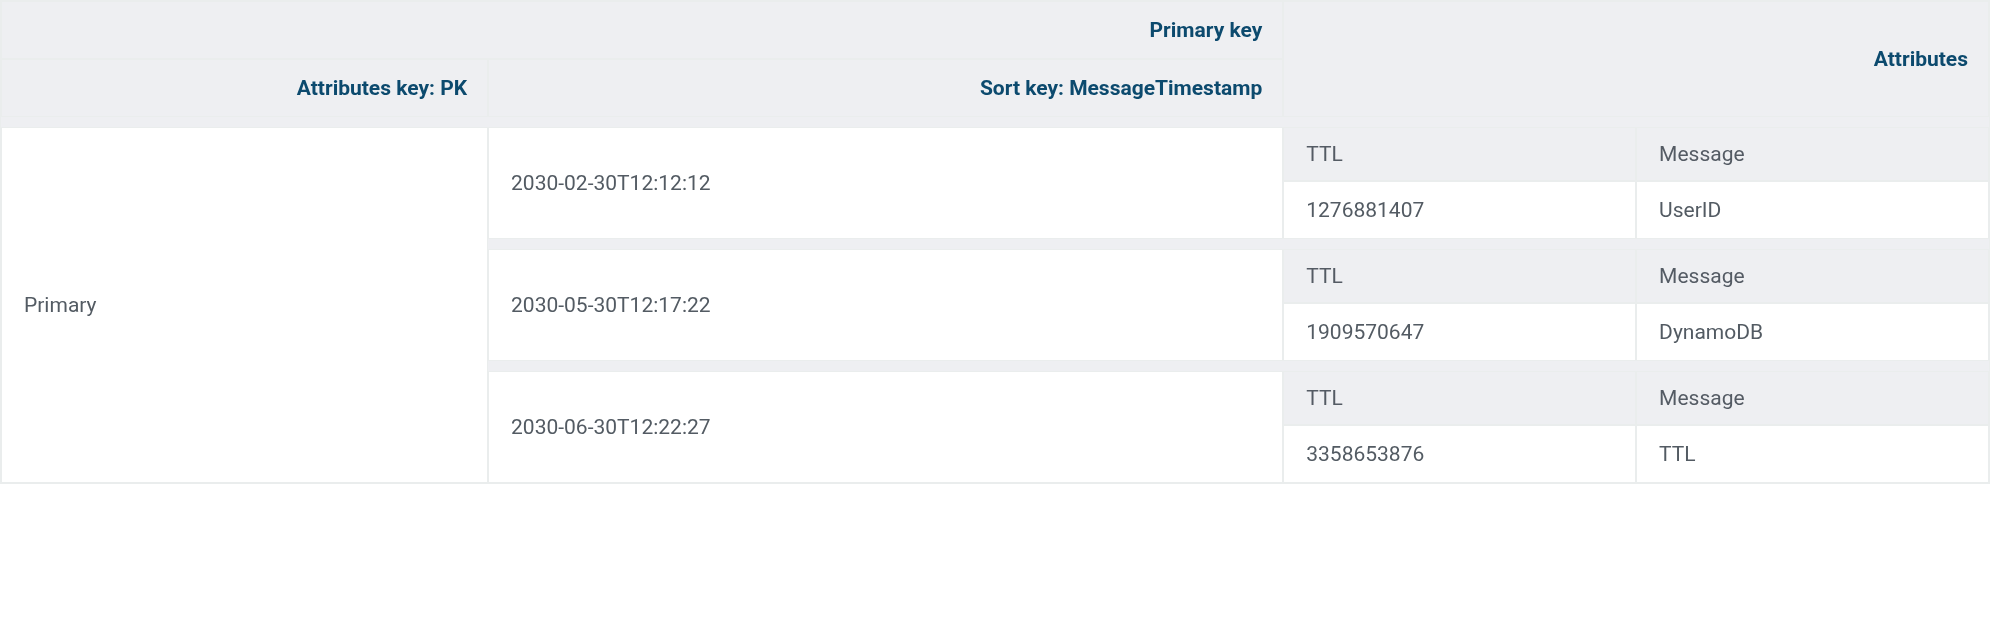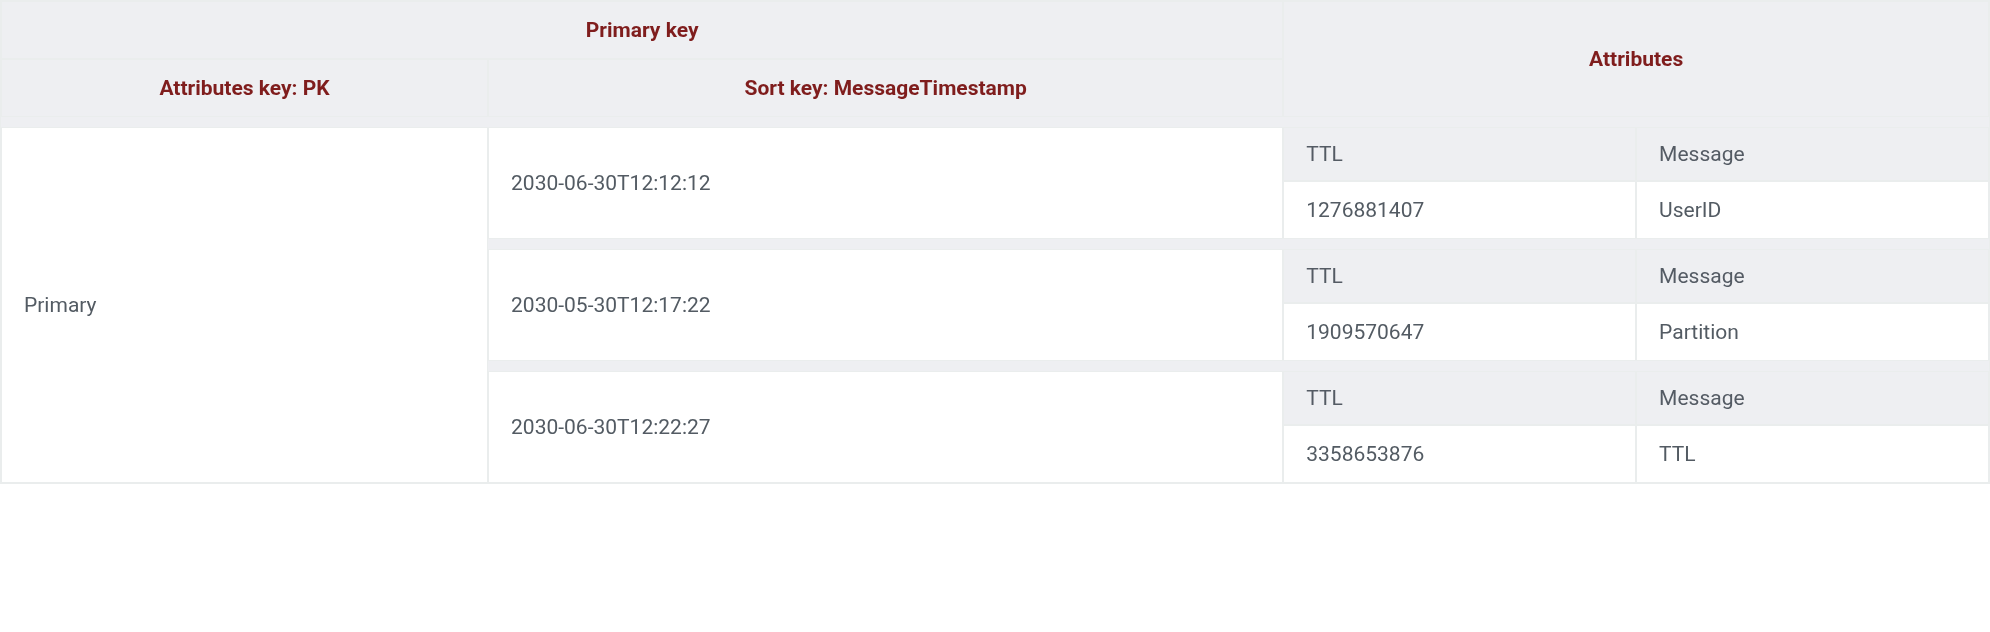--- a/index.html
+++ b/index.html
@@ -24,23 +24,23 @@
     width: 100%;
     table-layout: fixed;
   }
   th, td {
     border: 1px solid #eaeded;
     text-align: left;
     vertical-align: middle;
   }
   th {
     background: #eeeff2;
-    color: #7f1d1d;
+    color: #0c4a6e;
     font-weight: 700;
-    text-align: center;
+    text-align: right;
     padding: 16px 20px;
   }
   td {
     background: #ffffff;
     padding: 16px 22px;
     color: #535b63;
     margin-left: 20px;
   }
   .attr-header {
     background: #eeeff2;
@@ -87,41 +87,41 @@
       <th>Sort key: MessageTimestamp</th>
     </tr>
   </thead>
   <tbody>
     <tr class="row-gap">
       <td class="gap-full" colspan="4"></td>
     </tr>
 
     <tr>
       <td rowspan="8">Primary</td>
-      <td rowspan="2">2030-06-30T12:12:12</td>
+      <td rowspan="2">2030-02-30T12:12:12</td>
       <td class="attr-header">TTL</td>
       <td class="attr-header">Message</td>
     </tr>
     <tr>
       <td>1276881407</td>
       <td>UserID</td>
     </tr>
 
     <tr class="row-gap">
       <td colspan="3" class="gap-full"></td>
     </tr>
 
     <tr>
       <td rowspan="2">2030-05-30T12:17:22</td>
       <td class="attr-header">TTL</td>
       <td class="attr-header">Message</td>
     </tr>
     <tr>
       <td>1909570647</td>
-      <td>Partition</td>
+      <td>DynamoDB</td>
     </tr>
 
     <tr class="row-gap">
       <td colspan="3" class="gap-full"></td>
     </tr>
 
     <tr>
       <td rowspan="2">2030-06-30T12:22:27</td>
       <td class="attr-header">TTL</td>
       <td class="attr-header">Message</td>

